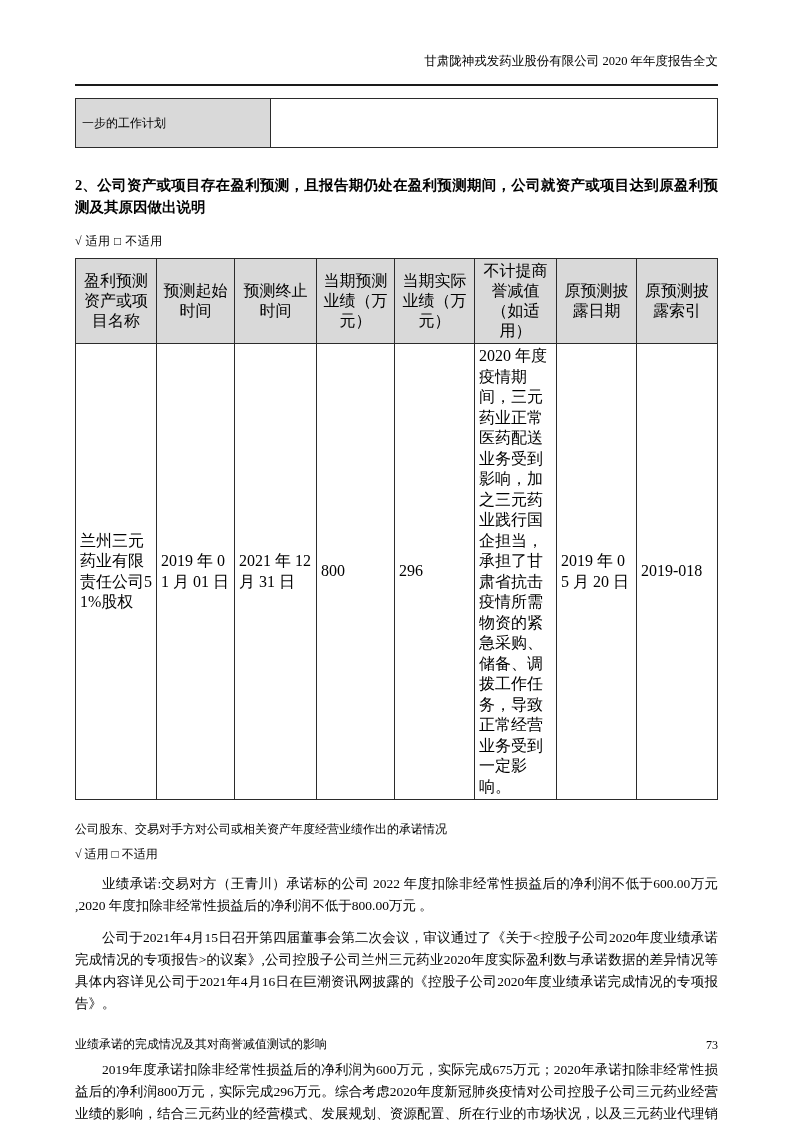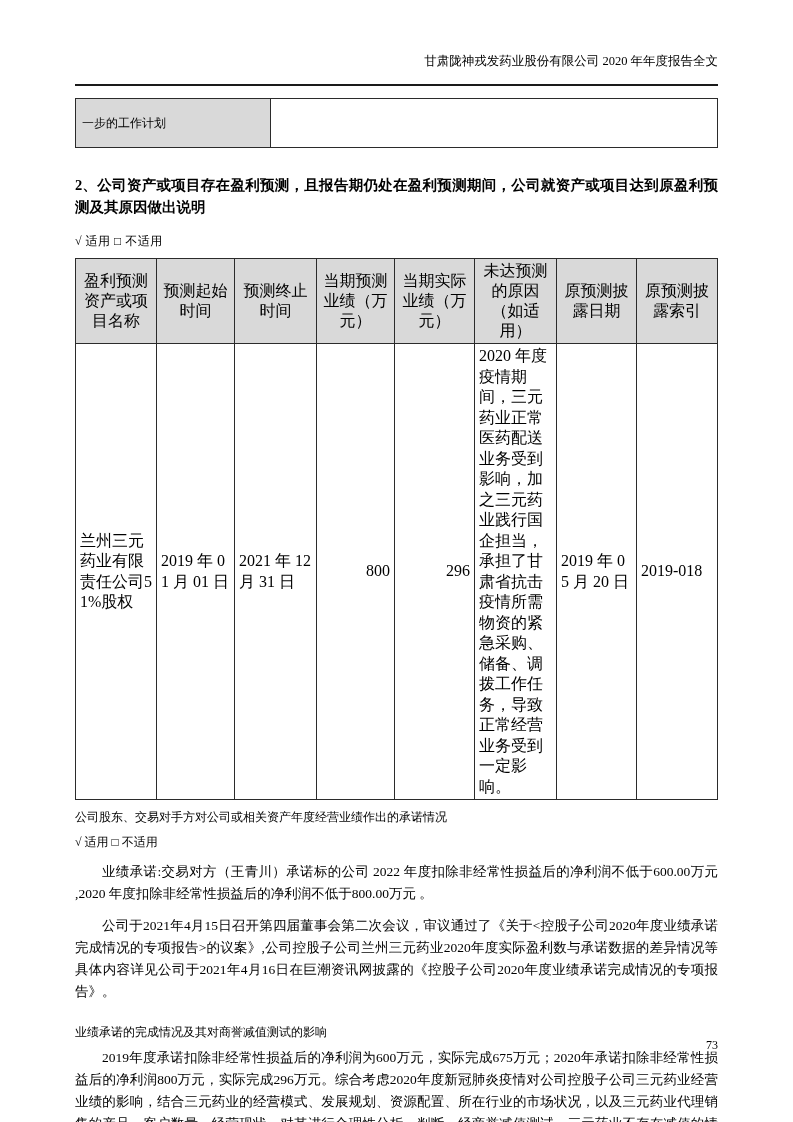--- a/index.html
+++ b/index.html
@@ -61,21 +61,21 @@
   }
 
   
   .applicability {
     margin-top: 16px;
     font-size: 12px;
     line-height: 15px;
     letter-spacing: 0.5px;
   }
   .small-label {
-    margin-top: 10px;
+    margin-top: 22px;
     font-size: 12px;
     line-height: 15px;
   }
 
   
   .main-table {
     margin-top: 9px;
     width: 100%;
     border-collapse: collapse;
     table-layout: fixed;
@@ -92,21 +92,21 @@
     text-align: center;
     vertical-align: middle;
     height: 48px;
     line-height: 20px;
   }
   .main-table tbody td {
     vertical-align: middle;
     line-height: 20.5px;
     height: 286px;
   }
-  .main-table td.num { text-align: right; }
+  .main-table td.num { text-align: left; }
   .main-table td.reason { vertical-align: middle; }
 
   
   .body-para {
     font-size: 13.5px;
     line-height: 22px;
     text-indent: 2em;
     text-align: justify;
     margin: 0;
   }
@@ -165,21 +165,21 @@
         <col style="width:80px">
           <col>
       </colgroup>
       <thead>
         <tr>
           <th>盈利预测资产或项目名称</th>
           <th>预测起始时间</th>
           <th>预测终止时间</th>
           <th>当期预测业绩（万元）</th>
           <th>当期实际业绩（万元）</th>
-          <th>未达预测的原因（如适用）</th>
+          <th>不计提商誉减值（如适用）</th>
           <th>原预测披露日期</th>
           <th>原预测披露索引</th>
         </tr>
       </thead>
       <tbody>
         <tr>
           <td>兰州三元药业有限责任公司51%股权</td>
           <td>2019 年 01 月 01 日</td>
           <td>2021 年 12 月 31 日</td>
           <td class="num">800</td>

